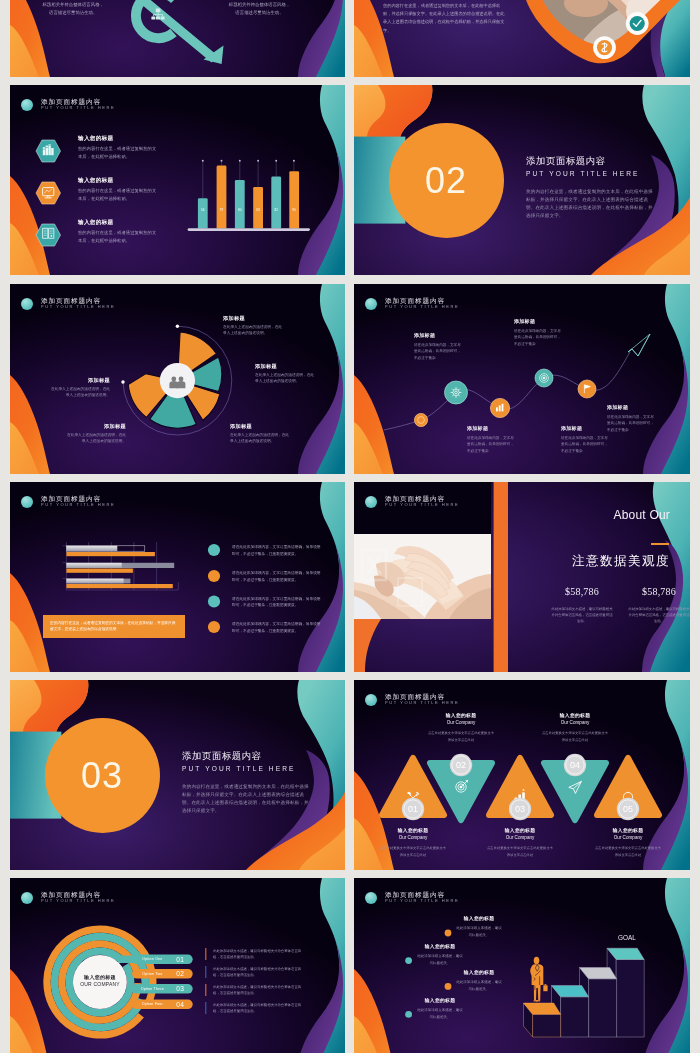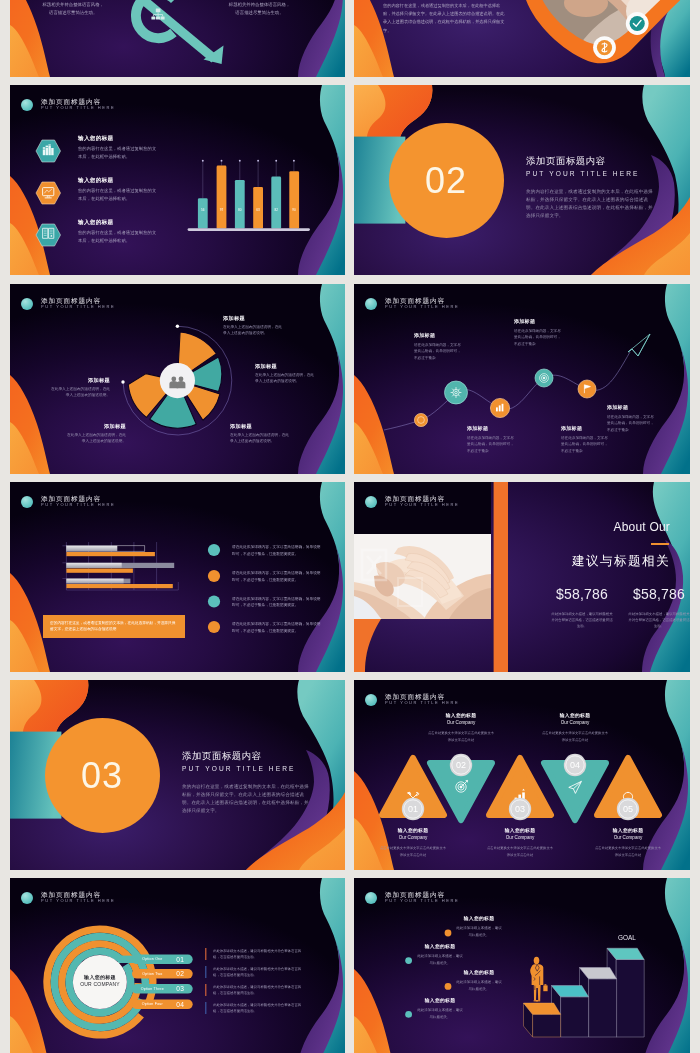--- a/index.html
+++ b/index.html
@@ -45,26 +45,26 @@
 
   
   .cal{position:absolute;left:33px;top:132.5px;width:142px;height:23px;background:#f0912f;
        display:flex;align-items:center;padding:0 7px;box-sizing:border-box;}
   .cal span{font-size:3.7px;color:#ffffff;line-height:6.4px;}
   .blt{position:absolute;left:222px;width:92px;font-size:3.7px;color:#aba5c1;line-height:6.6px;}
 
   
   .photo{position:absolute;left:0;top:52px;width:137px;height:85px;overflow:hidden;}
   .photo svg{width:137px;height:85px;display:block;}
-  .ab-en{position:absolute;right:20px;top:26px;font-size:12px;color:#f3f1f6;letter-spacing:.2px;line-height:15px;text-align:right;width:200px;margin-top:12px;}
+  .ab-en{position:absolute;right:20px;top:26px;font-size:12px;color:#f3f1f6;letter-spacing:.2px;line-height:15px;text-align:right;width:200px;}
   .ab-en2{top:41px;}
   .ab-rule{position:absolute;right:21px;top:61px;width:18px;height:1.6px;background:#f0912f;}
   .ab-cn{position:absolute;right:20px;top:72px;width:200px;text-align:right;font-size:12.6px;color:#ffffff;letter-spacing:1.4px;line-height:15px;}
   .ab-st{position:absolute;top:104px;width:64px;text-align:center;}
-  .ab-v{font-size:14px;color:#eeecf3;letter-spacing:.2px;}
+  .ab-v{font-size:10px;color:#eeecf3;letter-spacing:.2px;font-family:Liberation Serif, serif;}
   .ab-b{font-size:3.4px;color:#9d97b4;line-height:6px;margin-top:9px;}
 
   
   .tri{position:absolute;width:68px;text-align:center;}
   .tri-a{top:33px;} .tri-b{top:148px;}
   .tri-t{font-size:4.8px;font-weight:bold;color:#f7f6fa;letter-spacing:.3px;line-height:5.4px;}
   .tri-s{font-size:4.6px;color:#eceaf2;line-height:6px;margin-top:1.2px;}
   .tri-x{font-size:3.3px;color:#9a94b2;line-height:7.6px;margin-top:4px;}
 
   
@@ -569,21 +569,21 @@
   </svg>
   <div class="hdr">
     <div class="hdr-dot"></div>
     <div class="hdr-tx">
       <div class="hdr-cn">添加页面标题内容</div>
       <div class="hdr-en">PUT YOUR TITLE HERE</div>
     </div>
   </div>
   <div class="ab-en">About Our</div>
   <div class="ab-rule"></div>
-  <div class="ab-cn">建议与标题相关</div>
+  <div class="ab-cn">注意数据美观度</div>
   <div class="ab-st" style="left:196px">
     <div class="ab-v">$58,786</div>
     <div class="ab-b">此处添加详细文本描述，建议与标题相关并符合整体语言风格，语言描述尽量简洁生动。</div>
   </div>
   <div class="ab-st" style="left:273px">
     <div class="ab-v">$58,786</div>
     <div class="ab-b">此处添加详细文本描述，建议与标题相关并符合整体语言风格，语言描述尽量简洁生动。</div>
   </div>
 </div>
 

